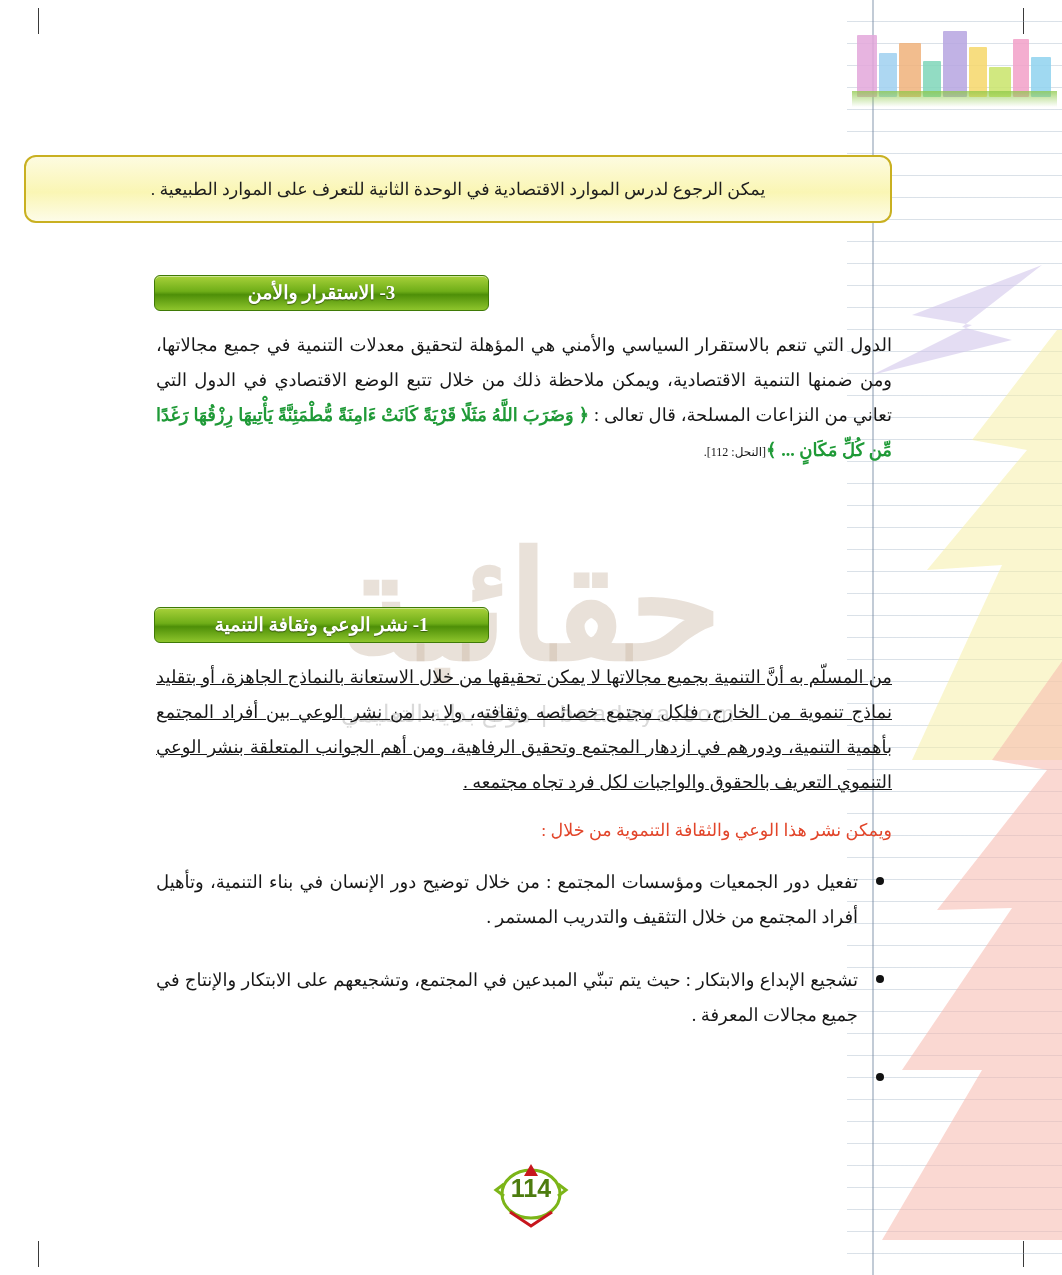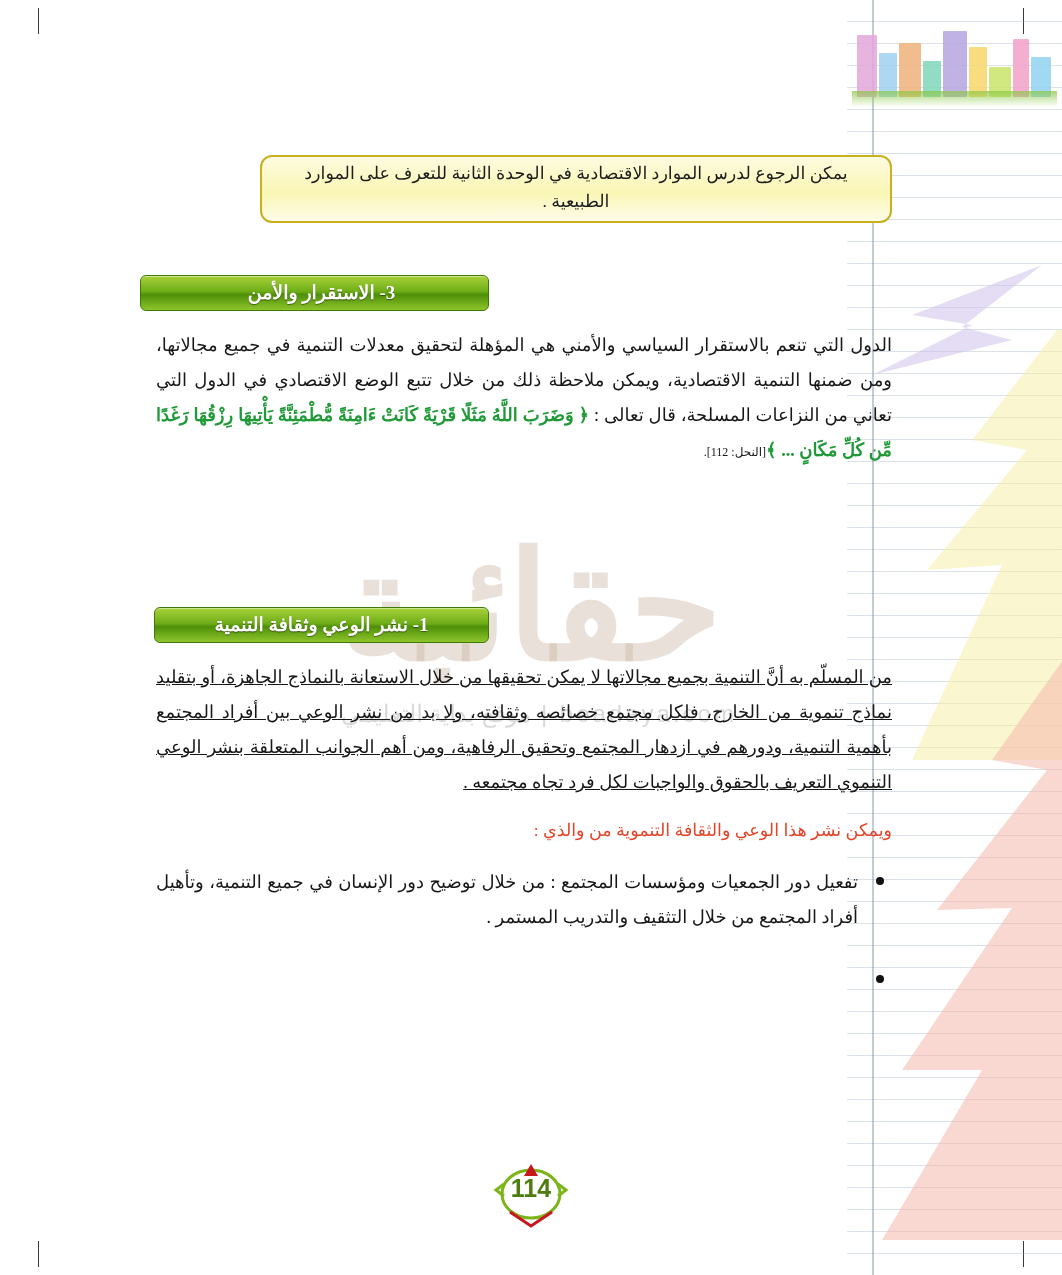--- a/index.html
+++ b/index.html
@@ -118,27 +118,27 @@
     top: 0;
     right: 170px;
     width: 748px;
     height: 1275px;
   }
 
   .note-box {
     position: absolute;
     top: 155px;
     right: 0;
-    width: 632px;
+    width: 868px;
     min-height: 68px;
     box-sizing: border-box;
     border: 2px solid #c9b021;
     border-radius: 12px;
     background: linear-gradient(to bottom, #fdfbe0 0%, #faf6b4 55%, #fdfce8 100%);
-    padding: 2px 22px;
+    padding: 18px 22px;
     font-size: 17.5px;
     line-height: 1.6;
     color: #1d1d1d;
     text-align: center;
   }
 
   .sect-head {
     position: absolute;
     right: 403px;
     width: 333px;
@@ -148,21 +148,21 @@
     border: 1px solid #3f7a06;
     box-shadow: inset 0 1px 0 rgba(255,255,255,0.45);
     color: #ffffff;
     font-size: 19px;
     font-weight: bold;
     line-height: 34px;
     text-align: center;
     text-shadow: 0 1px 1px rgba(0,0,0,0.45);
     letter-spacing: 0px;
   }
-  #head-3 { top: 275px; padding-left: 14px; }
+  #head-3 { top: 275px; }
   #head-4 { top: 607px; }
 
   .para {
     position: absolute;
     right: 0;
     width: 736px;
     font-size: 18px;
     line-height: 1.95;
     color: #171717;
     text-align: justify;
@@ -295,26 +295,30 @@
 
     <div class="para" id="p1">
       <span>الدول التي تنعم بالاستقرار السياسي والأمني هي المؤهلة لتحقيق معدلات التنمية في جميع مجالاتها، ومن ضمنها التنمية الاقتصادية، ويمكن ملاحظة ذلك من خلال تتبع الوضع الاقتصادي في الدول التي تعاني من النزاعات المسلحة، قال تعالى : </span><span class="quran">﴿ وَضَرَبَ اللَّهُ مَثَلًا قَرْيَةً كَانَتْ ءَامِنَةً مُّطْمَئِنَّةً يَأْتِيهَا رِزْقُهَا رَغَدًا مِّن كُلِّ مَكَانٍ ... ﴾</span><span class="quran-ref">[النحل: 112].</span>
     </div>
 
 
     <div class="sect-head" id="head-4">1- نشر الوعي وثقافة التنمية</div>
 
     <div class="para" id="p3">من المسلّم به أنَّ التنمية بجميع مجالاتها لا يمكن تحقيقها من خلال الاستعانة بالنماذج الجاهزة، أو بتقليد نماذج تنموية من الخارج، فلكل مجتمع خصائصه وثقافته، ولا بد من نشر الوعي بين أفراد المجتمع بأهمية التنمية، ودورهم في ازدهار المجتمع وتحقيق الرفاهية، ومن أهم الجوانب المتعلقة بنشر الوعي التنموي التعريف بالحقوق والواجبات لكل فرد تجاه مجتمعه .</div>
 
-    <div class="lead-line">ويمكن نشر هذا الوعي والثقافة التنموية من والذي :</div>
+    <div class="lead-line">ويمكن نشر هذا الوعي والثقافة التنموية من خلال :</div>
 
     <div class="bullets">
       <div class="bullet">
         <span class="dot"></span>
-        <span>تفعيل دور الجمعيات ومؤسسات المجتمع : من خلال توضيح دور الإنسان في جميع التنمية، وتأهيل أفراد المجتمع من خلال التثقيف والتدريب المستمر .</span>
+        <span>تفعيل دور الجمعيات ومؤسسات المجتمع : من خلال توضيح دور الإنسان في بناء التنمية، وتأهيل أفراد المجتمع من خلال التثقيف والتدريب المستمر .</span>
+      </div>
+      <div class="bullet">
+        <span class="dot"></span>
+        <span>تشجيع الإبداع والابتكار : حيث يتم تبنّي المبدعين في المجتمع، وتشجيعهم على الابتكار والإنتاج في جميع مجالات المعرفة .</span>
       </div>
       <div class="bullet">
         <span class="dot"></span>
       </div>
     </div>
 
   </div>
 
   <div class="pagenum-wrap">
     <div class="pagenum">

